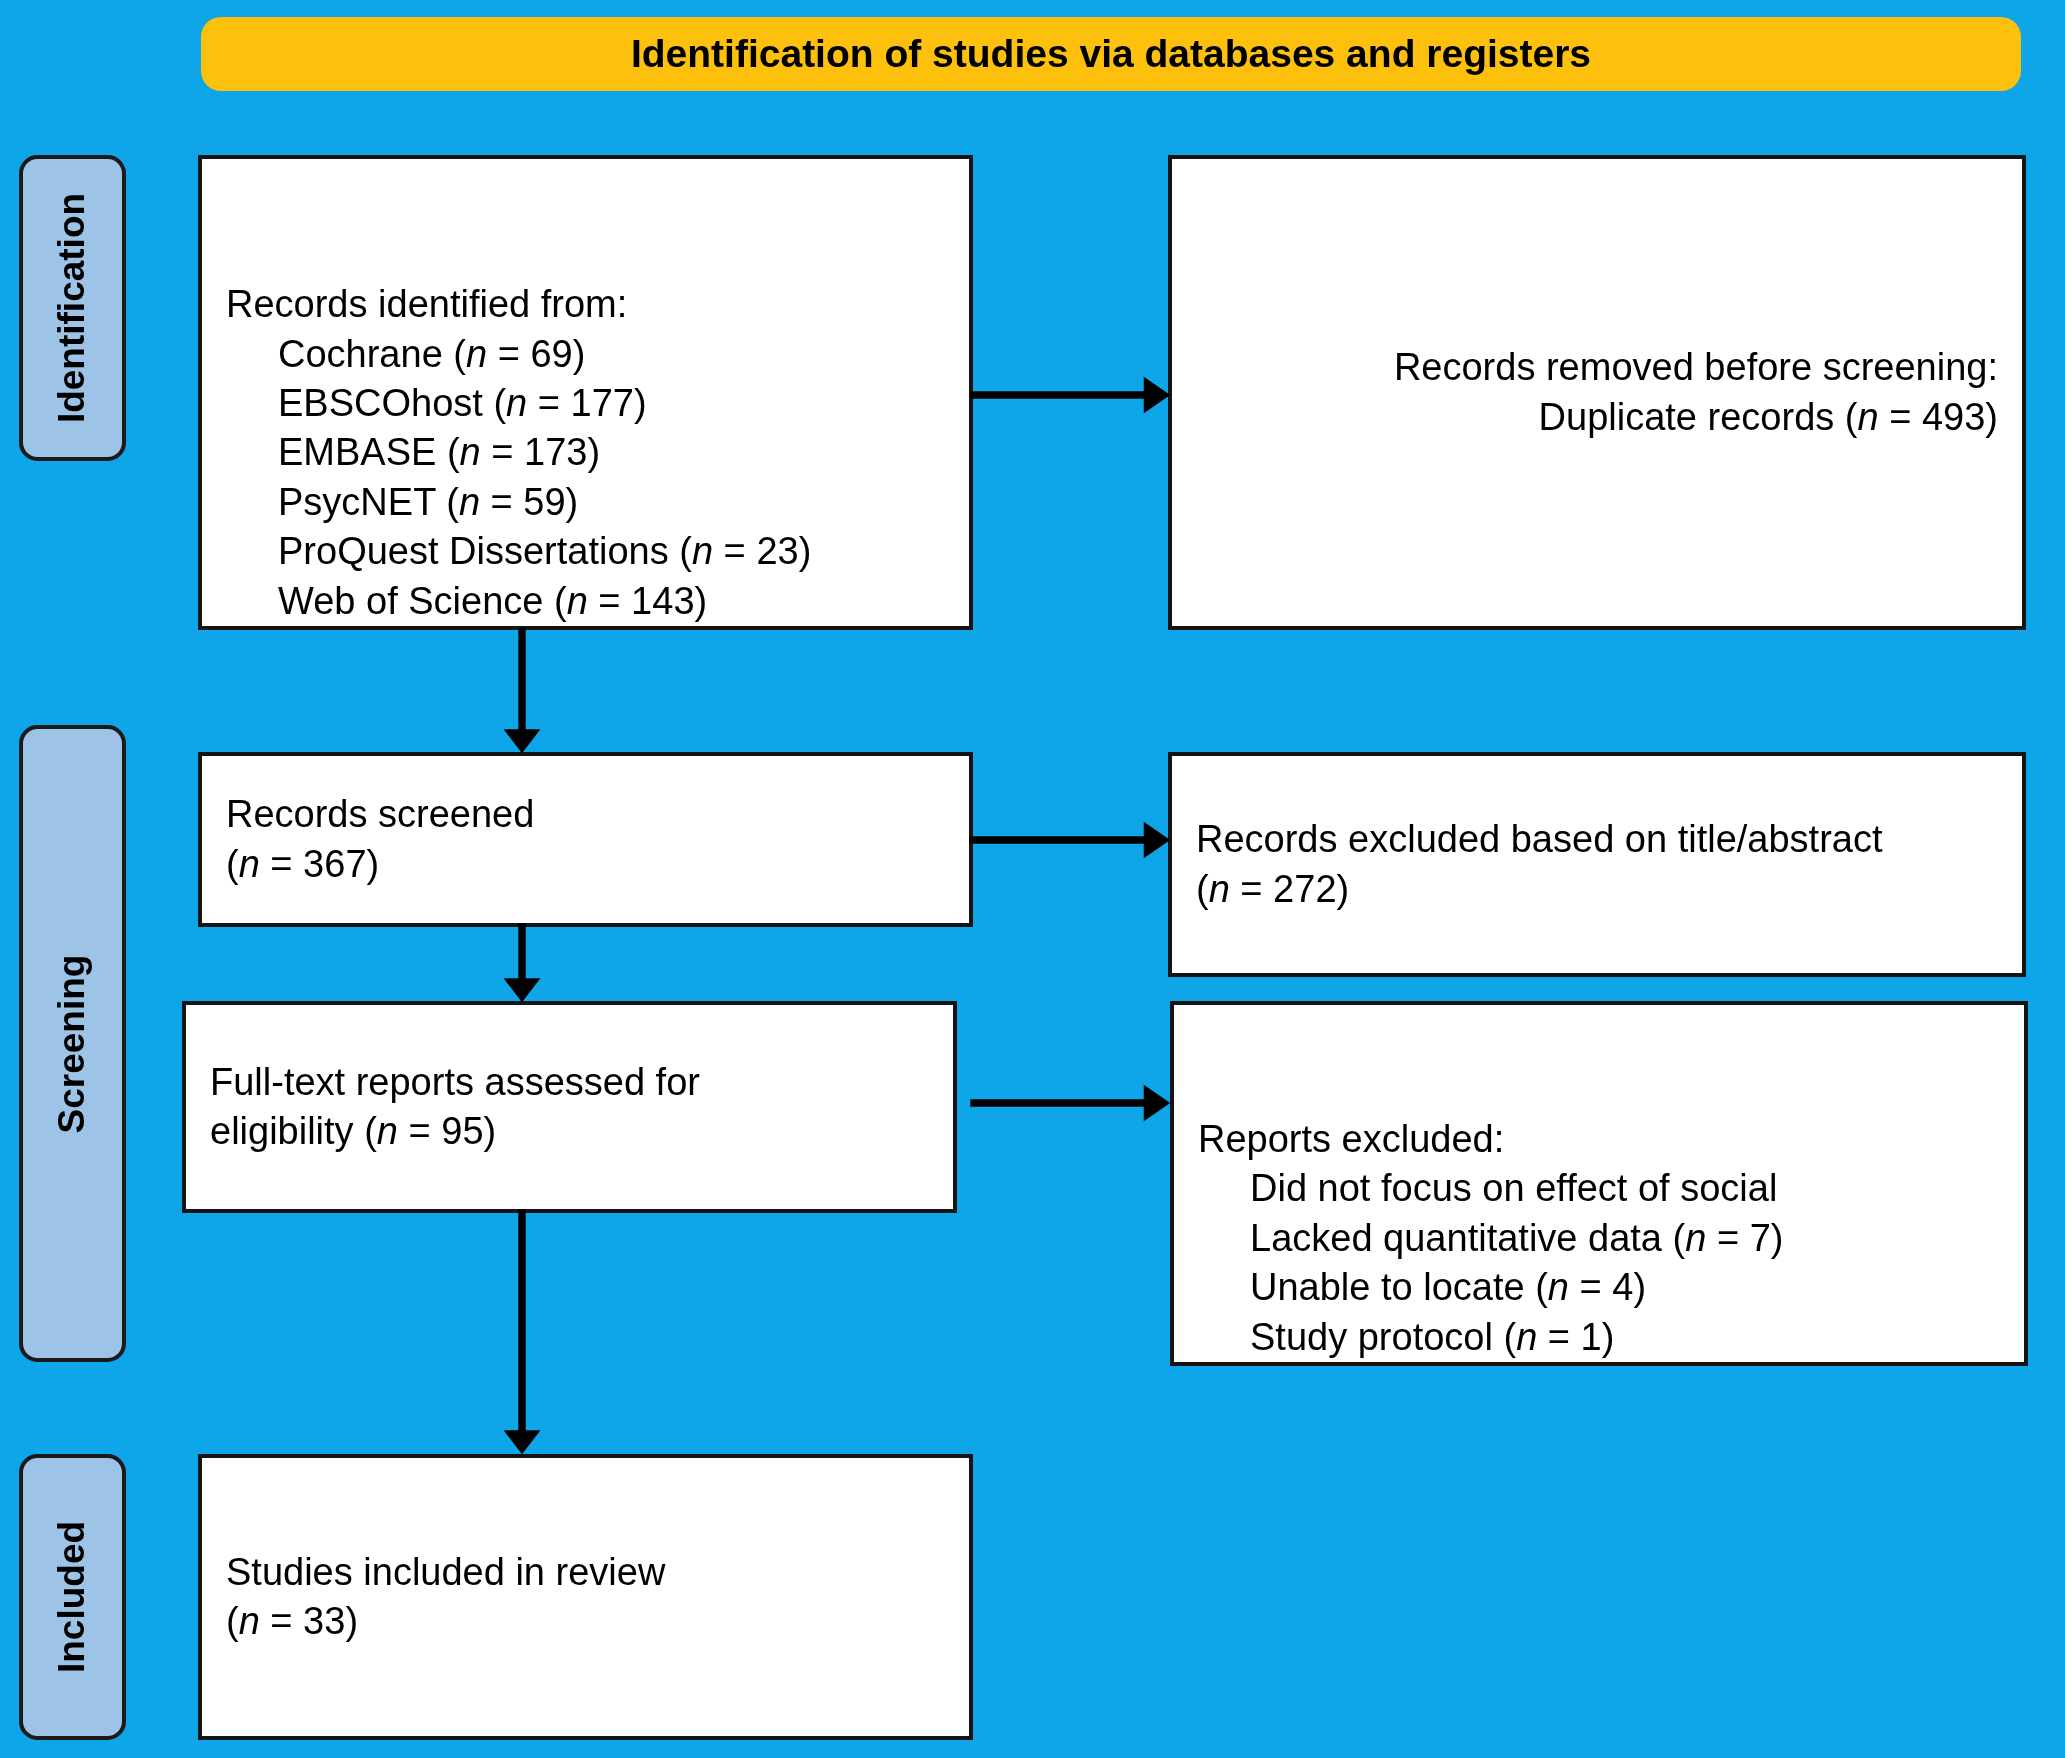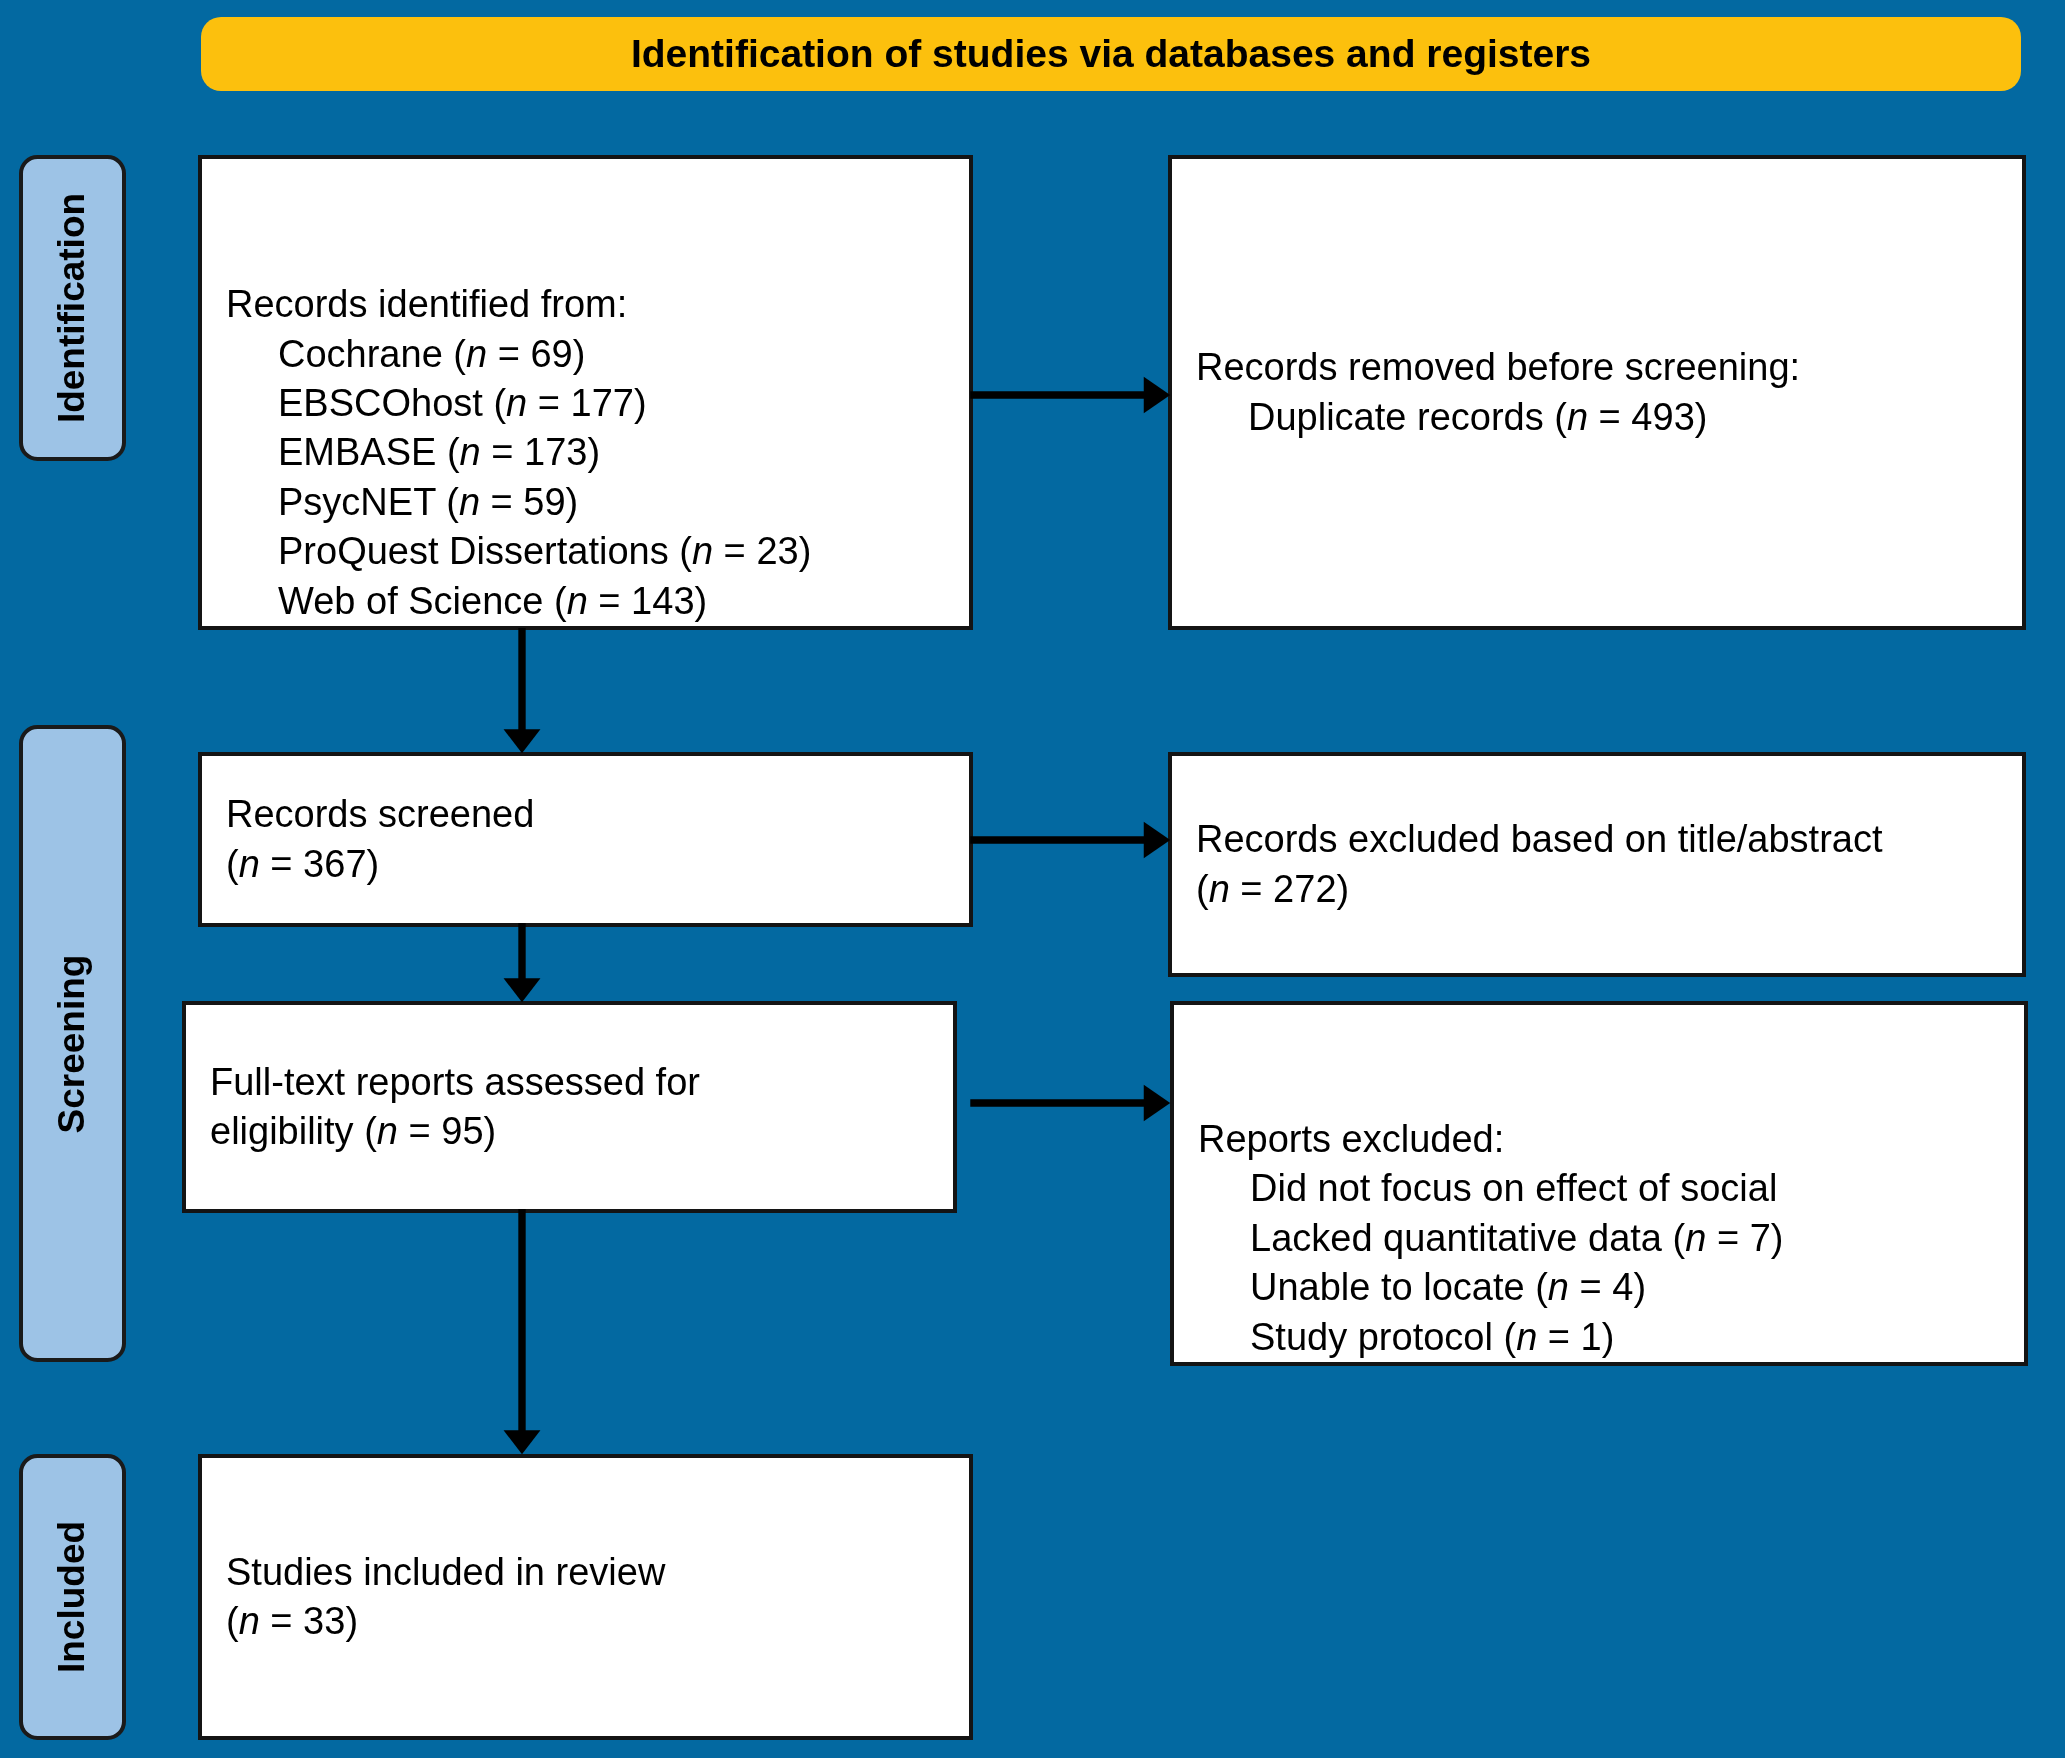--- a/index.html
+++ b/index.html
@@ -8,21 +8,21 @@
     background: #ffffff;
   }
   body {
     font-family: "Liberation Sans", sans-serif;
     -webkit-font-smoothing: antialiased;
   }
   #prisma-root {
     position: relative;
     width: 2066px;
     height: 1758px;
-    background: #0369a1;
+    background: #0ea5e9;
     overflow: hidden;
   }
 
   
   .banner {
     position: absolute;
     background: #FCC00D;
     border-radius: 20px;
     display: flex;
     align-items: center;
@@ -118,21 +118,21 @@
   <div class="box top-align" style="left:198px; top:155px; width:775px; height:475px;">
     <div class="box-line">Records identified from:</div>
     <div class="box-line indent">Cochrane (<em class="n">n</em> = <span>69</span>)</div>
     <div class="box-line indent">EBSCOhost (<em class="n">n</em> = <span>177</span>)</div>
     <div class="box-line indent">EMBASE (<em class="n">n</em> = <span>173</span>)</div>
     <div class="box-line indent">PsycNET (<em class="n">n</em> = <span>59</span>)</div>
     <div class="box-line indent">ProQuest Dissertations (<em class="n">n</em> = <span>23</span>)</div>
     <div class="box-line indent">Web of Science (<em class="n">n</em> = <span>143</span>)</div>
   </div>
 
-  <div class="box" style="left:1168px; top:155px; width:858px; height:475px;">
+  <div class="box" style="left:1168px; top:155px; width:858px; height:475px;text-align:right;">
     <div class="box-line">Records removed before screening:</div>
     <div class="box-line indent">Duplicate records (<em class="n">n</em> = <span>493</span>)</div>
   </div>
 
   <div class="box" style="left:198px; top:752px; width:775px; height:175px;justify-content:center;">
     <div class="box-line">Records screened</div>
     <div class="box-line">(<em class="n">n</em> = <span>367</span>)</div>
   </div>
 
   <div class="box" style="left:1168px; top:752px; width:858px; height:225px;">

